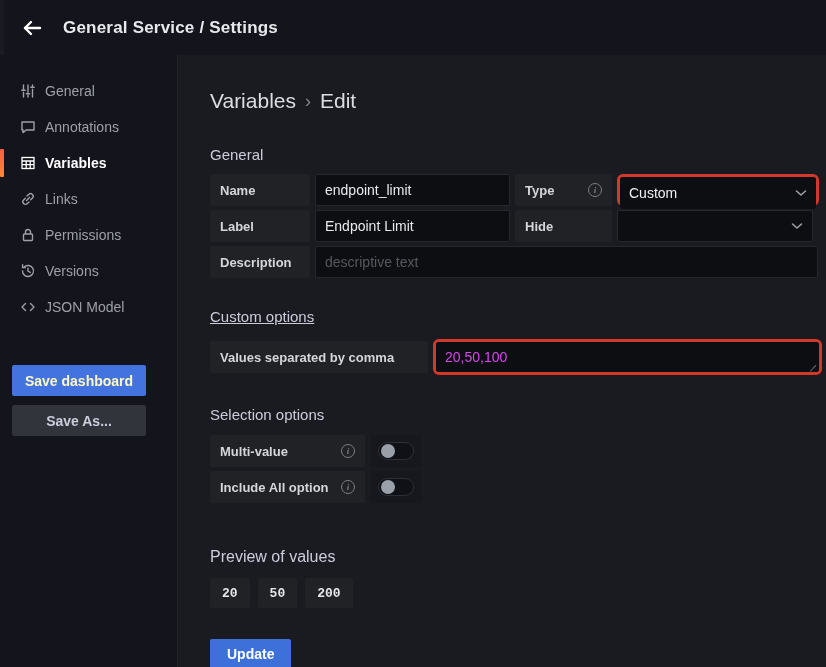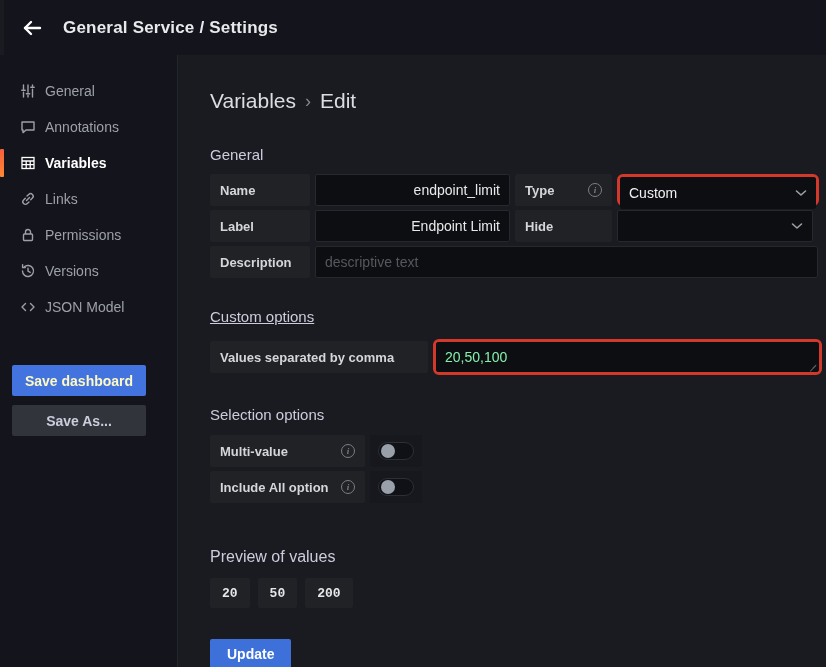--- a/index.html
+++ b/index.html
@@ -64,36 +64,36 @@
   }
   .flabel .spacer { flex:1; }
   .w100 { width:100px; } .w97 { width:97px; } .w155 { width:155px; } .w218 { width:218px; }
   .ml { margin-left:5px; }
   .tinput {
     background:#0d0e12; border:1px solid #26282e; border-radius:2px;
     color:#e8e9ea; font-size:14px; font-family:"Liberation Sans",sans-serif;
     padding:0 9px; height:32px;
   }
   .tinput::placeholder { color:#55585e; }
-  .w195 { width:195px;text-align:right; } .w503 { width:503px; }
+  .w195 { width:195px; } .w503 { width:503px; }
 
   .dropdown {
     width:196px; height:32px; background:#0d0e12; border:1px solid #26282e; border-radius:2px;
     display:flex; align-items:center; padding:0 9px; color:#f0f1f2; font-size:14px; cursor:pointer;
   }
   .dropdown .dval { flex:1; }
   .chev { color:#9da0a6; display:flex; flex:none; }
 
   .red-ring { border:3px solid #d2392b; border-radius:6px; padding:0; flex:none; }
   .red-ring .dropdown, .red-ring .values-area { border:none; border-radius:3px; }
 
   
   .values-area {
     position:relative; width:383px; height:30px; background:#0d0e12;
-    display:flex; align-items:center; padding:0 9px; color:#86efac; font-size:14px;
+    display:flex; align-items:center; padding:0 9px; color:#d946ef; font-size:14px;
   }
   .resize-handle { position:absolute; right:2px; bottom:2px; width:8px; height:8px; cursor:nwse-resize; }
   .resize-handle::before, .resize-handle::after {
     content:""; position:absolute; background:#5a5d63; height:1px;
   }
   .resize-handle::before { width:8px; right:0; bottom:1px; transform:rotate(-45deg); }
   .resize-handle::after  { width:5px; right:0; bottom:3px; transform:rotate(-45deg); }
 
   
   .info-icon {

